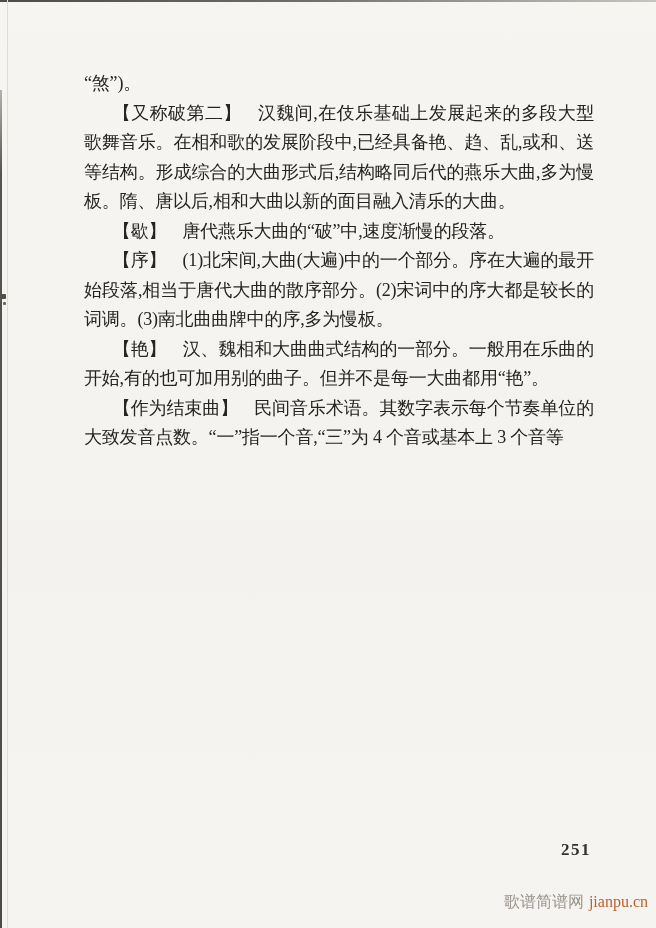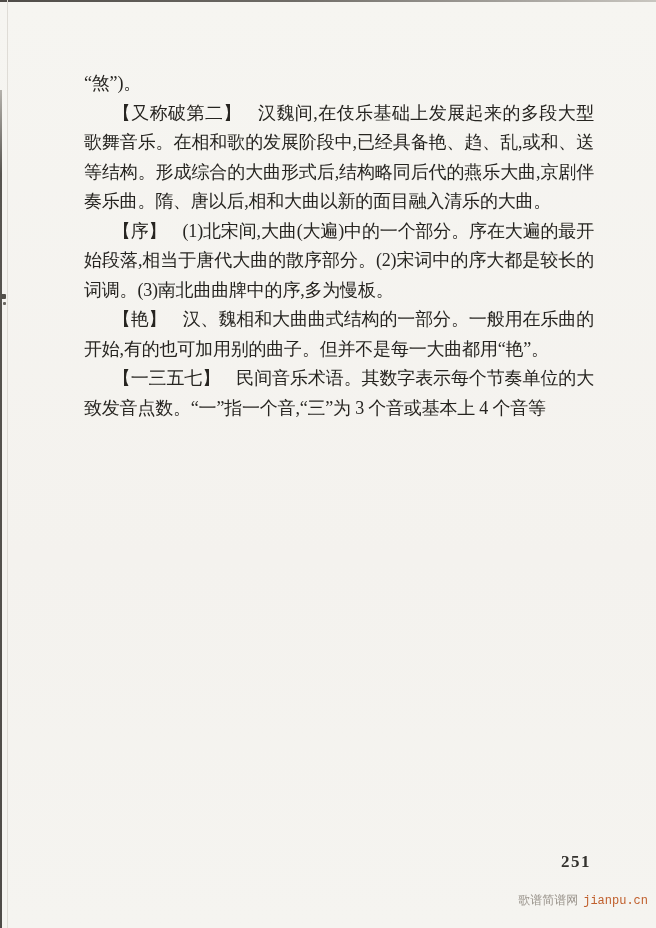--- a/index.html
+++ b/index.html
@@ -67,28 +67,27 @@
   .page-number {
     position: absolute;
     left: 548px; top: 840px;
     width: 56px;
     text-align: center;
     font-size: 17px;
     font-weight: bold;
     letter-spacing: 1.5px;
     color: #34322e;
     font-family: "Liberation Serif", "DejaVu Serif", serif;
-    margin-top: 12px;
   }
   
   .watermark {
     position: absolute;
     right: 8px; top: 892px;
-    font-size: 12px;
-    font-family: Liberation Mono, monospace;
+    font-size: 16px;
+    font-family: Liberation Serif, serif;
     white-space: nowrap;
   }
   .watermark .site-name { color: #9a948c; }
   .watermark .site-url  { color: #c05f2c; margin-left: 5px; }
 </style>
 </head>
 <body>
 
 <div class="page">
 
@@ -96,31 +95,32 @@
   <div class="left-edge-dark"></div>
   <div class="binding-line"></div>
   <div class="ink-speck-1"></div>
   <div class="ink-speck-2"></div>
 
   <div class="text-block">
 
     <p class="continuation"><span>“煞”)。</span></p>
 
 
-    <p class="entry"><span class="entry-term">【又称破第二】</span><span>汉魏间,在伎乐基础上发展起来的多段大型歌舞音乐。在相和歌的发展阶段中,已经具备艳、趋、乱,或和、送等结构。形成综合的大曲形式后,结构略同后代的燕乐大曲,京剧伴奏乐曲。隋、唐以后,相和大曲以新的面目融入清乐的大曲。</span></p>
+    <p class="entry"><span class="entry-term">【又称破第二】</span><span>汉魏间,在伎乐基础上发展起来的多段大型歌舞音乐。在相和歌的发展阶段中,已经具备艳、趋、乱,或和、送等结构。形成综合的大曲形式后,结构略同后代的燕乐大曲,多为慢板。隋、唐以后,相和大曲以新的面目融入清乐的大曲。</span></p>
 
 
 
+    <p class="entry"><span class="entry-term">【歇】</span><span>唐代燕乐大曲的“破”中,速度渐慢的段落。</span></p>
 
 
     <p class="entry"><span class="entry-term">【序】</span><span>(1)北宋间,大曲(大遍)中的一个部分。序在大遍的最开始段落,相当于唐代大曲的散序部分。(2)宋词中的序大都是较长的词调。(3)南北曲曲牌中的序,多为慢板。</span></p>
 
     <p class="entry"><span class="entry-term">【艳】</span><span>汉、魏相和大曲曲式结构的一部分。一般用在乐曲的开始,有的也可加用别的曲子。但并不是每一大曲都用“艳”。</span></p>
 
-    <p class="entry"><span class="entry-term">【一三五七】</span><span>民间音乐术语。其数字表示每个节奏单位的大致发音点数。“一”指一个音,“三”为 3 个音或基本上 4 个音等</span></p>
+    <p class="entry"><span class="entry-term">【作为结束曲】</span><span>民间音乐术语。其数字表示每个节奏单位的大致发音点数。“一”指一个音,“三”为 4 个音或基本上 3 个音等</span></p>
 
   </div>
 
   <div class="page-number">251</div>
 
   <div class="watermark">
     <span class="site-name">歌谱简谱网</span><span class="site-url">jianpu.cn</span>
   </div>
 
 </div>

